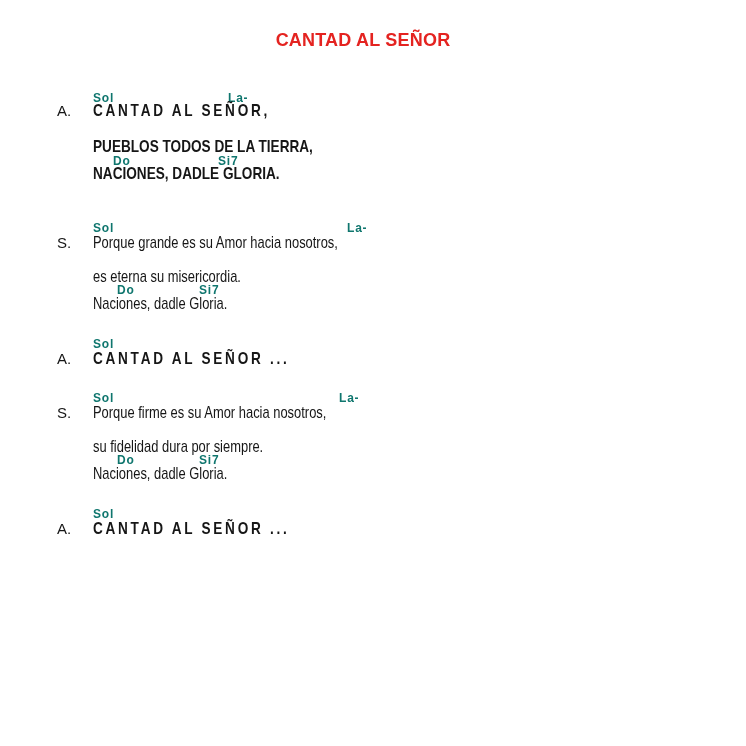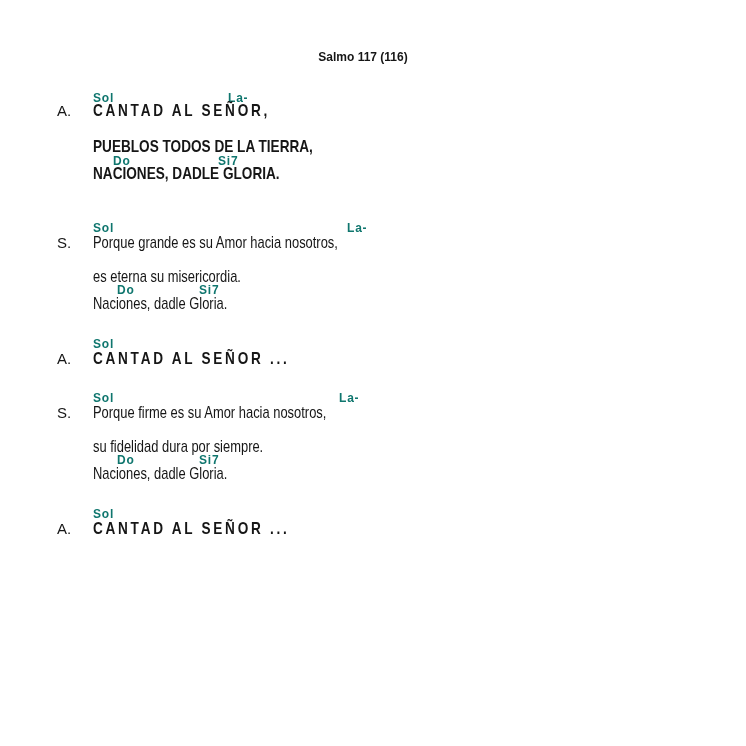--- a/index.html
+++ b/index.html
@@ -20,21 +20,21 @@
   .lyric-reg { font-size:17px; font-weight:normal; transform:scaleX(0.76); transform-origin:0 0; }
 
   .stanza-label { position:absolute; left:57px; font-size:15px; line-height:1;
                   color:#161616; white-space:pre; }
 </style>
 </head>
 <body>
 
 <div class="page">
 
-  <div class="song-subtitle">Salmo 117 (116)</div>
+  <div class="song-title">CANTAD AL SEÑOR</div>
 
   <div class="chord-row" style="top:92px">
     <span class="chord" style="left:93px">Sol</span>
     <span class="chord" style="left:228px">La-</span>
   </div>
   <span class="stanza-label" style="top:103px">A.</span>
   <div class="line lyric-bold spaced" style="top:102px">CANTAD AL SEÑOR,</div>
   <div class="line lyric-bold" style="top:138px">PUEBLOS TODOS DE LA TIERRA,</div>
   <div class="chord-row" style="top:155px">
     <span class="chord" style="left:113px">Do</span>

